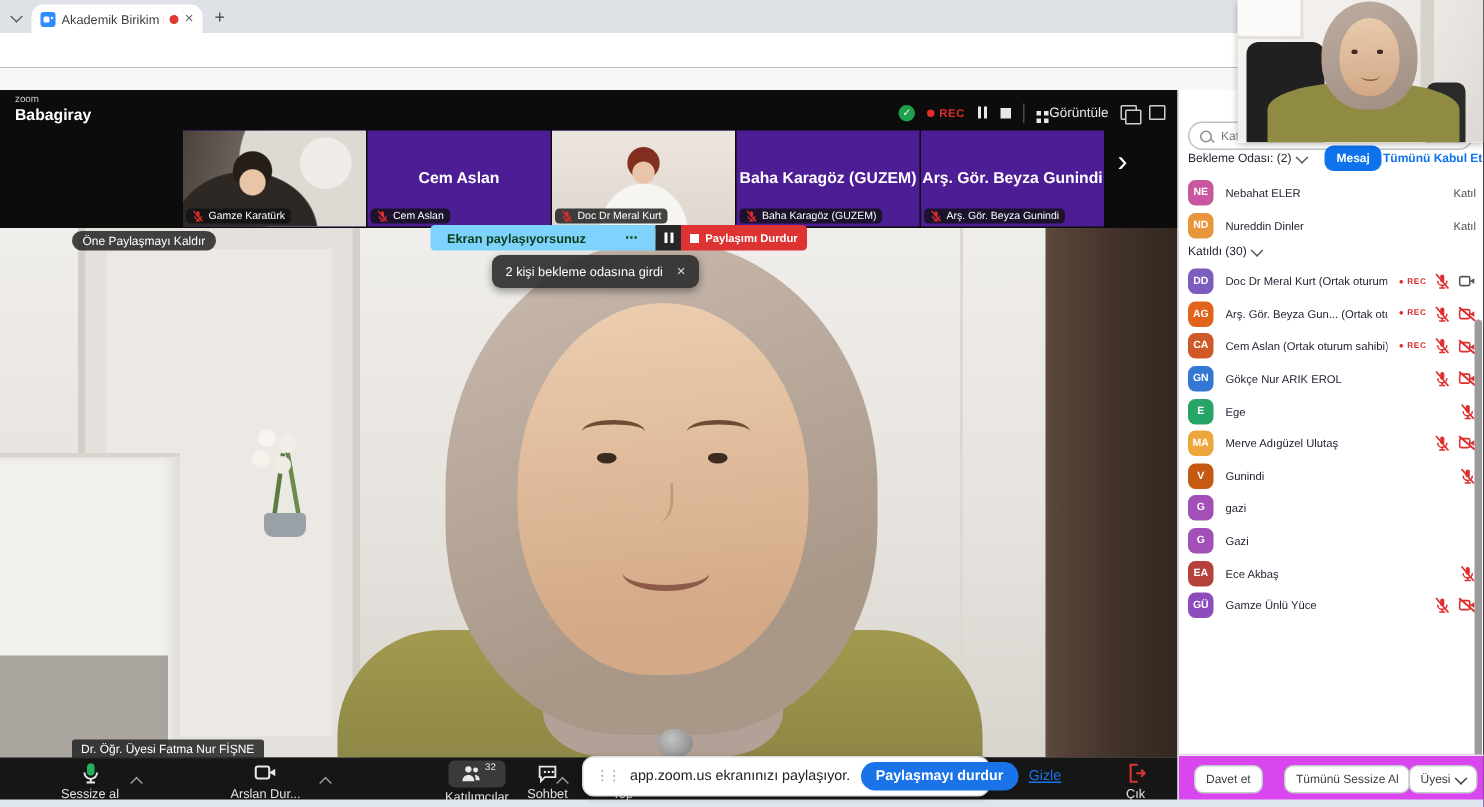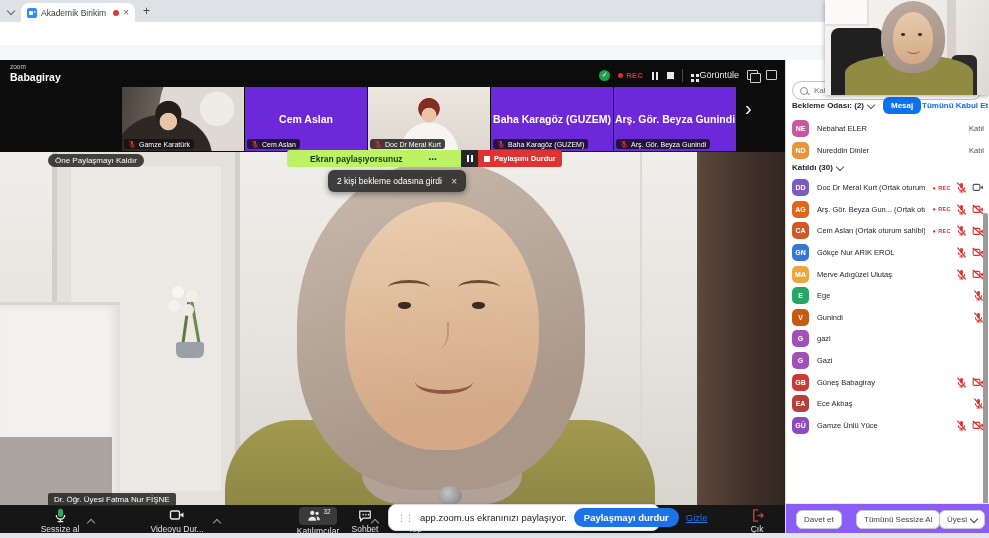--- a/index.html
+++ b/index.html
@@ -39,21 +39,21 @@
   .rec-txt{font-size:7.5px;color:#e02d2d;font-weight:bold;letter-spacing:.5px;}
   #pause-icon i{display:inline-block;width:2px;height:8px;background:#e8e8e8;margin:0 1px;}
   #stop-icon{width:7px;height:7px;background:#e8e8e8;}
   .vdiv{width:1px;height:13px;background:#4a4a4a;}
   #grid-icon{width:3px;height:3px;background:#e8e8e8;box-shadow:5px 0 #e8e8e8,0 5px #e8e8e8,5px 5px #e8e8e8;margin-right:5px;}
   #view-label{font-size:9px;color:#e8e8e8;}
   .winico{width:9px;height:8px;border:1px solid #cfcfcf;border-radius:1px;position:relative;}
   #popout-icon:after{content:"";position:absolute;left:2px;top:2px;width:9px;height:8px;border:1px solid #cfcfcf;background:#0c0c0c;border-radius:1px;}
   
   #filmstrip{left:122px;top:27px;width:614px;height:64px;display:flex;gap:1px;}
-  .tile{flex:1;position:relative;background:#6d28d9;overflow:hidden;}
+  .tile{flex:1;position:relative;background:#4c1d95;overflow:hidden;}
   .tile-name{position:absolute;inset:0;display:flex;align-items:center;justify-content:center;color:#fff;font-size:10.5px;font-weight:600;white-space:nowrap;}
   .tile-chip{position:absolute;left:2px;bottom:2px;background:rgba(15,15,15,.78);border-radius:3px;padding:1px 4px;font-size:7px;color:#fff;display:flex;align-items:center;gap:3px;white-space:nowrap;}
   .scene{position:absolute;inset:0;}
   .s0{background:radial-gradient(circle at 38% 54%,#e8c5a6 0 10%,transparent 11%),radial-gradient(circle at 38% 42%,#241d18 0 15%,transparent 16%),radial-gradient(ellipse at 34% 108%,#2e2824 0 42%,transparent 43%),radial-gradient(circle at 78% 34%,#efece8 0 16%,#ded9d3 17% 55%,transparent 56%),linear-gradient(100deg,#4a423c 0%,#6b625a 30%,#b7afa7 55%,#cfc9c2 100%);}
   .s2{background:radial-gradient(circle at 50% 44%,#e9c4a8 0 10%,transparent 11%),radial-gradient(circle at 50% 34%,#832f20 0 14%,transparent 15%),radial-gradient(ellipse at 50% 108%,#f7f5f2 0 34%,transparent 35%),linear-gradient(180deg,#ece6df 0%,#ded7cf 100%);}
   #strip-arrow{left:745px;top:38px;color:#fff;font-size:20px;line-height:1;}
   
   #main-video{left:0;top:92px;width:785px;height:353px;background:linear-gradient(180deg,#f0eeea 0%,#e6e3de 55%,#d8d4ce 100%);overflow:hidden;}
   .mv-door{position:absolute;left:52px;top:0;width:178px;height:353px;background:#ece9e5;border-left:5px solid #d2cfc9;border-right:5px solid #d2cfc9;box-shadow:inset 0 0 0 14px #e4e1dc;}
   .mv-line{position:absolute;left:640px;top:0;width:2px;height:353px;background:#dcd8d2;}
@@ -71,21 +71,21 @@
   .mv-face{position:absolute;left:345px;top:50px;width:194px;height:248px;border-radius:50% 50% 46% 46%;background:linear-gradient(175deg,#ecceb0 0%,#d3a987 85%);}
   .mv-brow{position:absolute;width:42px;height:12px;border-top:3.5px solid #6e4b33;border-radius:50%;}
   .mv-eye{position:absolute;width:13px;height:7px;background:#3c2b1e;border-radius:50% 50% 60% 60%;}
   .mv-nose{position:absolute;left:433px;top:170px;width:14px;height:26px;border-right:2px solid #c3977a;border-radius:0 0 60% 0;}
   .mv-mouth{position:absolute;left:415px;top:218px;width:58px;height:20px;border-bottom:4px solid #8c5a46;border-radius:50%;}
   .mv-knob{position:absolute;left:438px;top:334px;width:24px;height:19px;border-radius:50%;background:radial-gradient(circle at 40% 35%,#c4c4c4,#7d7d7d);}
   
   .chip-dark{background:rgba(35,35,35,.85);color:#fff;border-radius:8px;font-size:8px;display:flex;align-items:center;padding:2px 7px;white-space:nowrap;}
   #unpin-chip{left:48px;top:94px;z-index:30;}
   #share-banner{left:287px;top:90px;height:17px;display:flex;z-index:30;}
-  #share-banner .green{background:#bef264;color:#083d17;font-size:8.5px;font-weight:bold;display:flex;align-items:center;gap:26px;padding:0 23px;border-radius:3px 0 0 3px;justify-content:space-between;}
+  #share-banner .green{background:#7dd3fc;color:#083d17;font-size:8.5px;font-weight:bold;display:flex;align-items:center;gap:26px;padding:0 11px;border-radius:3px 0 0 3px;justify-content:space-between;}
   #share-banner .dots{letter-spacing:1px;color:#0b4d1d;font-weight:bold;}
   #share-banner .pausebox{background:#272727;display:flex;align-items:center;justify-content:center;width:17px;}
   #share-banner .pausebox i{display:inline-block;width:2px;height:7px;background:#fff;margin:0 1px;}
   #share-banner .red{background:#dd3333;color:#fff;font-size:7.5px;font-weight:bold;display:flex;align-items:center;gap:4px;padding:0 6px;border-radius:0 3px 3px 0;white-space:nowrap;}
   #share-banner .stop-sq{width:6px;height:6px;background:#fff;display:inline-block;}
   #toast{left:328px;top:110px;width:138px;height:22px;background:rgba(48,48,48,.93);border-radius:6px;color:#fff;font-size:8.5px;display:flex;align-items:center;justify-content:space-between;padding:0 9px;box-sizing:border-box;z-index:30;box-shadow:0 2px 6px rgba(0,0,0,.4);}
   #toast .x{font-size:10px;color:#ddd;}
   #speaker-chip{left:48px;top:433px;z-index:30;border-radius:2px;font-size:8px;padding:2px 6px;}
   
   #mtoolbar{left:0;top:445px;width:785px;height:33px;background:#161616;}
@@ -101,34 +101,34 @@
   #share-notif .txt{font-size:9.5px;color:#202124;white-space:nowrap;}
   #share-notif .btn{background:#1a73e8;color:#fff;font-size:9.5px;border-radius:13px;padding:4px 10px;white-space:nowrap;font-weight:bold;}
   #share-notif .link{color:#1a73e8;font-size:9.5px;text-decoration:underline;}
   #bottomstrip{left:0;top:533px;width:989px;height:5px;background:#dfe5ec;z-index:70;}
   
   #panel{left:785px;top:60px;width:204px;height:478px;background:#fff;border-left:1px solid #d8dade;box-sizing:border-box;color:#232333;}
   #psearch{position:absolute;left:6px;top:21px;width:190px;height:19px;border:1px solid #bfc3c8;border-radius:10px;background:#fff;display:flex;align-items:center;gap:4px;padding:0 7px;box-sizing:border-box;}
   #psearch input{border:0;outline:0;font-size:8px;color:#6b7076;width:100%;font-family:inherit;background:transparent;}
   .mag{width:6px;height:6px;border:1.3px solid #8a8f95;border-radius:50%;position:relative;flex:0 0 auto;}
   .mag:after{content:"";position:absolute;left:5px;top:5px;width:4px;height:1.3px;background:#8a8f95;transform:rotate(45deg);}
-  .phead{position:absolute;font-size:8px;font-weight:bold;color:#232333;display:flex;align-items:center;gap:4px;}
+  .phead{position:absolute;font-size:8px;font-weight:normal;color:#232333;display:flex;align-items:center;gap:4px;}
   .phead .chev{color:#55585c;margin-top:-2px;}
   #msg-btn{position:absolute;left:97px;top:37px;background:#0e72ed;color:#fff;font-size:8px;font-weight:bold;border-radius:6px;padding:4px 8px;}
   #admit-all{position:absolute;left:136px;top:41px;color:#0e72ed;font-size:8px;font-weight:bold;white-space:nowrap;}
   .wrow{position:absolute;left:6px;width:192px;height:20px;display:flex;align-items:center;gap:8px;}
   .pavatar{width:17px;height:17px;border-radius:5px;color:#fff;font-size:7px;font-weight:bold;display:flex;align-items:center;justify-content:center;flex:0 0 auto;}
   .pname{font-size:7.5px;color:#232333;white-space:nowrap;overflow:hidden;flex:1;}
   .join-lbl{font-size:7.5px;color:#4a4d52;}
   #plist{position:absolute;left:6px;top:117px;width:192px;}
   .prow{height:21.6px;display:flex;align-items:center;gap:8px;}
   .picons{display:flex;align-items:center;gap:5px;flex:0 0 auto;}
   .rec-badge{font-size:5.5px;color:#e02d2d;font-weight:bold;letter-spacing:.4px;white-space:nowrap;}
   #pscroll{position:absolute;left:197px;top:153px;width:5px;height:292px;background:#9b9b9b;border-radius:3px;}
-  #pfooter{position:absolute;left:0;top:443px;width:204px;height:35px;border-top:1px solid #ececec;background:#8b5cf6;}
+  #pfooter{position:absolute;left:0;top:443px;width:204px;height:35px;border-top:1px solid #ececec;background:#d946ef;}
   .pbtn{position:absolute;top:6px;border:1px solid #c6c9cc;border-radius:6px;background:#fff;font-size:8px;color:#3a3d42;padding:4px 7px;white-space:nowrap;display:flex;align-items:center;gap:4px;}
   
   #webcam{left:825px;top:0;width:164px;height:95px;z-index:90;background:linear-gradient(115deg,#f6f4f1 0%,#eeebe7 60%,#ddd8d2 100%);overflow:hidden;box-shadow:0 1px 5px rgba(0,0,0,.35);}
   .cam-frame{position:absolute;left:122px;top:0;width:9px;height:95px;background:#d6d1cb;}
   .cam-cabinet{position:absolute;left:0;top:0;width:42px;height:24px;background:#fbfaf8;border-right:2px solid #e3dfd9;border-bottom:2px solid #e3dfd9;}
   .cam-chair{position:absolute;left:6px;top:28px;width:52px;height:67px;background:#202020;border-radius:8px 8px 0 0;}
   .cam-chair2{position:absolute;left:126px;top:55px;width:26px;height:40px;background:#2a2a2a;border-radius:6px 6px 0 0;}
   .cam-body{position:absolute;left:20px;top:55px;width:128px;height:40px;background:#8f8b42;border-radius:45% 45% 0 0;}
   .cam-hijab{position:absolute;left:56px;top:1px;width:64px;height:72px;border-radius:50% 50% 44% 44%;background:linear-gradient(160deg,#bdaca0,#a08e82);}
   .cam-face{position:absolute;left:68px;top:12px;width:40px;height:52px;border-radius:50% 50% 46% 46%;background:linear-gradient(175deg,#e9cbae,#d2a886);}
@@ -322,21 +322,21 @@
     <span class="abs tb-caret" style="left:88px"><span class="chev up"></span></span>
     <div class="tb-item" style="left:142px">
       <span class="ic" id="cam-ic">
           <svg width="16" height="14" viewBox="0 0 16 14">
             <g stroke="#e8e8e8" fill="none" stroke-width="1.4">
               <rect x="1.5" y="3" width="9" height="8" rx="1.5"></rect>
               <path d="M10.5 7l4-2.5v5z" fill="#e8e8e8" stroke="none"></path>
             </g>
           </svg>
         </span>
-      <span class="lbl">Videoyu Dur...</span>
+      <span class="lbl">Arslan Dur...</span>
     </div>
     <span class="abs tb-caret" style="left:214px"><span class="chev up"></span></span>
     <div class="tb-item" style="left:283px">
       <span class="ic hl">
           <span id="people-ic"><svg width="14" height="13" viewBox="0 0 16 14">
               <g fill="#e8e8e8">
                 <circle cx="6" cy="4" r="2.4"></circle>
                 <path d="M1.5 13c0-3 2-4.6 4.5-4.6S10.5 10 10.5 13z"></path>
                 <circle cx="11.5" cy="4.5" r="1.9"></circle>
                 <path d="M11 8.2c2.2.1 3.7 1.6 3.7 4.1h-3z"></path>
@@ -515,20 +515,37 @@
               <g stroke="#e02d2d" fill="none" stroke-width="1.4">
                 <rect x="1.5" y="3" width="9" height="8" rx="1.5"></rect>
                 <path d="M10.5 7l4-2.5v5z" fill="#e02d2d" stroke="none"></path>
                 <line x1="1" y1="1" x2="15" y2="13" stroke-width="1.7"></line>
               </g>
             </svg>
           </span>
         </span>
       </div>
       <div class="prow">
+        <span class="pavatar" style="background:#27a567">E</span>
+        <span class="pname">Ege</span>
+        <span class="picons">
+          <span style="display:flex">
+            <svg width="11" height="11" viewBox="0 0 16 16">
+              <g stroke="#e02d2d" fill="none" stroke-width="1.5">
+                <rect x="6" y="1.5" width="4" height="7.5" rx="2" fill="#e02d2d" stroke="none"></rect>
+                <path d="M3.5 7.5a4.5 4.5 0 0 0 9 0"></path>
+                <line x1="8" y1="12" x2="8" y2="14.5"></line>
+                <line x1="5" y1="14.5" x2="11" y2="14.5"></line>
+                <line x1="2" y1="1" x2="14" y2="15" stroke-width="1.7"></line>
+              </g>
+            </svg>
+          </span>
+        </span>
+      </div>
+      <div class="prow">
         <span class="pavatar" style="background:#eda63b">MA</span>
         <span class="pname">Merve Adıgüzel Ulutaş</span>
         <span class="picons">
           <span style="display:flex">
             <svg width="11" height="11" viewBox="0 0 16 16">
               <g stroke="#e02d2d" fill="none" stroke-width="1.5">
                 <rect x="6" y="1.5" width="4" height="7.5" rx="2" fill="#e02d2d" stroke="none"></rect>
                 <path d="M3.5 7.5a4.5 4.5 0 0 0 9 0"></path>
                 <line x1="8" y1="12" x2="8" y2="14.5"></line>
                 <line x1="5" y1="14.5" x2="11" y2="14.5"></line>
@@ -541,37 +558,20 @@
               <g stroke="#e02d2d" fill="none" stroke-width="1.4">
                 <rect x="1.5" y="3" width="9" height="8" rx="1.5"></rect>
                 <path d="M10.5 7l4-2.5v5z" fill="#e02d2d" stroke="none"></path>
                 <line x1="1" y1="1" x2="15" y2="13" stroke-width="1.7"></line>
               </g>
             </svg>
           </span>
         </span>
       </div>
       <div class="prow">
-        <span class="pavatar" style="background:#27a567">E</span>
-        <span class="pname">Ege</span>
-        <span class="picons">
-          <span style="display:flex">
-            <svg width="11" height="11" viewBox="0 0 16 16">
-              <g stroke="#e02d2d" fill="none" stroke-width="1.5">
-                <rect x="6" y="1.5" width="4" height="7.5" rx="2" fill="#e02d2d" stroke="none"></rect>
-                <path d="M3.5 7.5a4.5 4.5 0 0 0 9 0"></path>
-                <line x1="8" y1="12" x2="8" y2="14.5"></line>
-                <line x1="5" y1="14.5" x2="11" y2="14.5"></line>
-                <line x1="2" y1="1" x2="14" y2="15" stroke-width="1.7"></line>
-              </g>
-            </svg>
-          </span>
-        </span>
-      </div>
-      <div class="prow">
         <span class="pavatar" style="background:#c75a12">V</span>
         <span class="pname">Gunindi</span>
         <span class="picons">
           <span style="display:flex">
             <svg width="11" height="11" viewBox="0 0 16 16">
               <g stroke="#e02d2d" fill="none" stroke-width="1.5">
                 <rect x="6" y="1.5" width="4" height="7.5" rx="2" fill="#e02d2d" stroke="none"></rect>
                 <path d="M3.5 7.5a4.5 4.5 0 0 0 9 0"></path>
                 <line x1="8" y1="12" x2="8" y2="14.5"></line>
                 <line x1="5" y1="14.5" x2="11" y2="14.5"></line>
@@ -583,46 +583,20 @@
       </div>
       <div class="prow">
         <span class="pavatar" style="background:#a24fb8">G</span>
         <span class="pname">gazi</span>
         <span class="picons"></span>
       </div>
       <div class="prow">
         <span class="pavatar" style="background:#a24fb8">G</span>
         <span class="pname">Gazi</span>
         <span class="picons"></span>
-      </div>
-      <div class="prow">
-        <span class="pavatar" style="background:#cc3b33">GB</span>
-        <span class="pname">Güneş Babagiray</span>
-        <span class="picons">
-          <span style="display:flex">
-            <svg width="11" height="11" viewBox="0 0 16 16">
-              <g stroke="#e02d2d" fill="none" stroke-width="1.5">
-                <rect x="6" y="1.5" width="4" height="7.5" rx="2" fill="#e02d2d" stroke="none"></rect>
-                <path d="M3.5 7.5a4.5 4.5 0 0 0 9 0"></path>
-                <line x1="8" y1="12" x2="8" y2="14.5"></line>
-                <line x1="5" y1="14.5" x2="11" y2="14.5"></line>
-                <line x1="2" y1="1" x2="14" y2="15" stroke-width="1.7"></line>
-              </g>
-            </svg>
-          </span>
-          <span style="display:flex">
-            <svg width="12" height="10.8" viewBox="0 0 16 14">
-              <g stroke="#e02d2d" fill="none" stroke-width="1.4">
-                <rect x="1.5" y="3" width="9" height="8" rx="1.5"></rect>
-                <path d="M10.5 7l4-2.5v5z" fill="#e02d2d" stroke="none"></path>
-                <line x1="1" y1="1" x2="15" y2="13" stroke-width="1.7"></line>
-              </g>
-            </svg>
-          </span>
-        </span>
       </div>
       <div class="prow">
         <span class="pavatar" style="background:#b5413c">EA</span>
         <span class="pname">Ece Akbaş</span>
         <span class="picons">
           <span style="display:flex">
             <svg width="11" height="11" viewBox="0 0 16 16">
               <g stroke="#e02d2d" fill="none" stroke-width="1.5">
                 <rect x="6" y="1.5" width="4" height="7.5" rx="2" fill="#e02d2d" stroke="none"></rect>
                 <path d="M3.5 7.5a4.5 4.5 0 0 0 9 0"></path>

